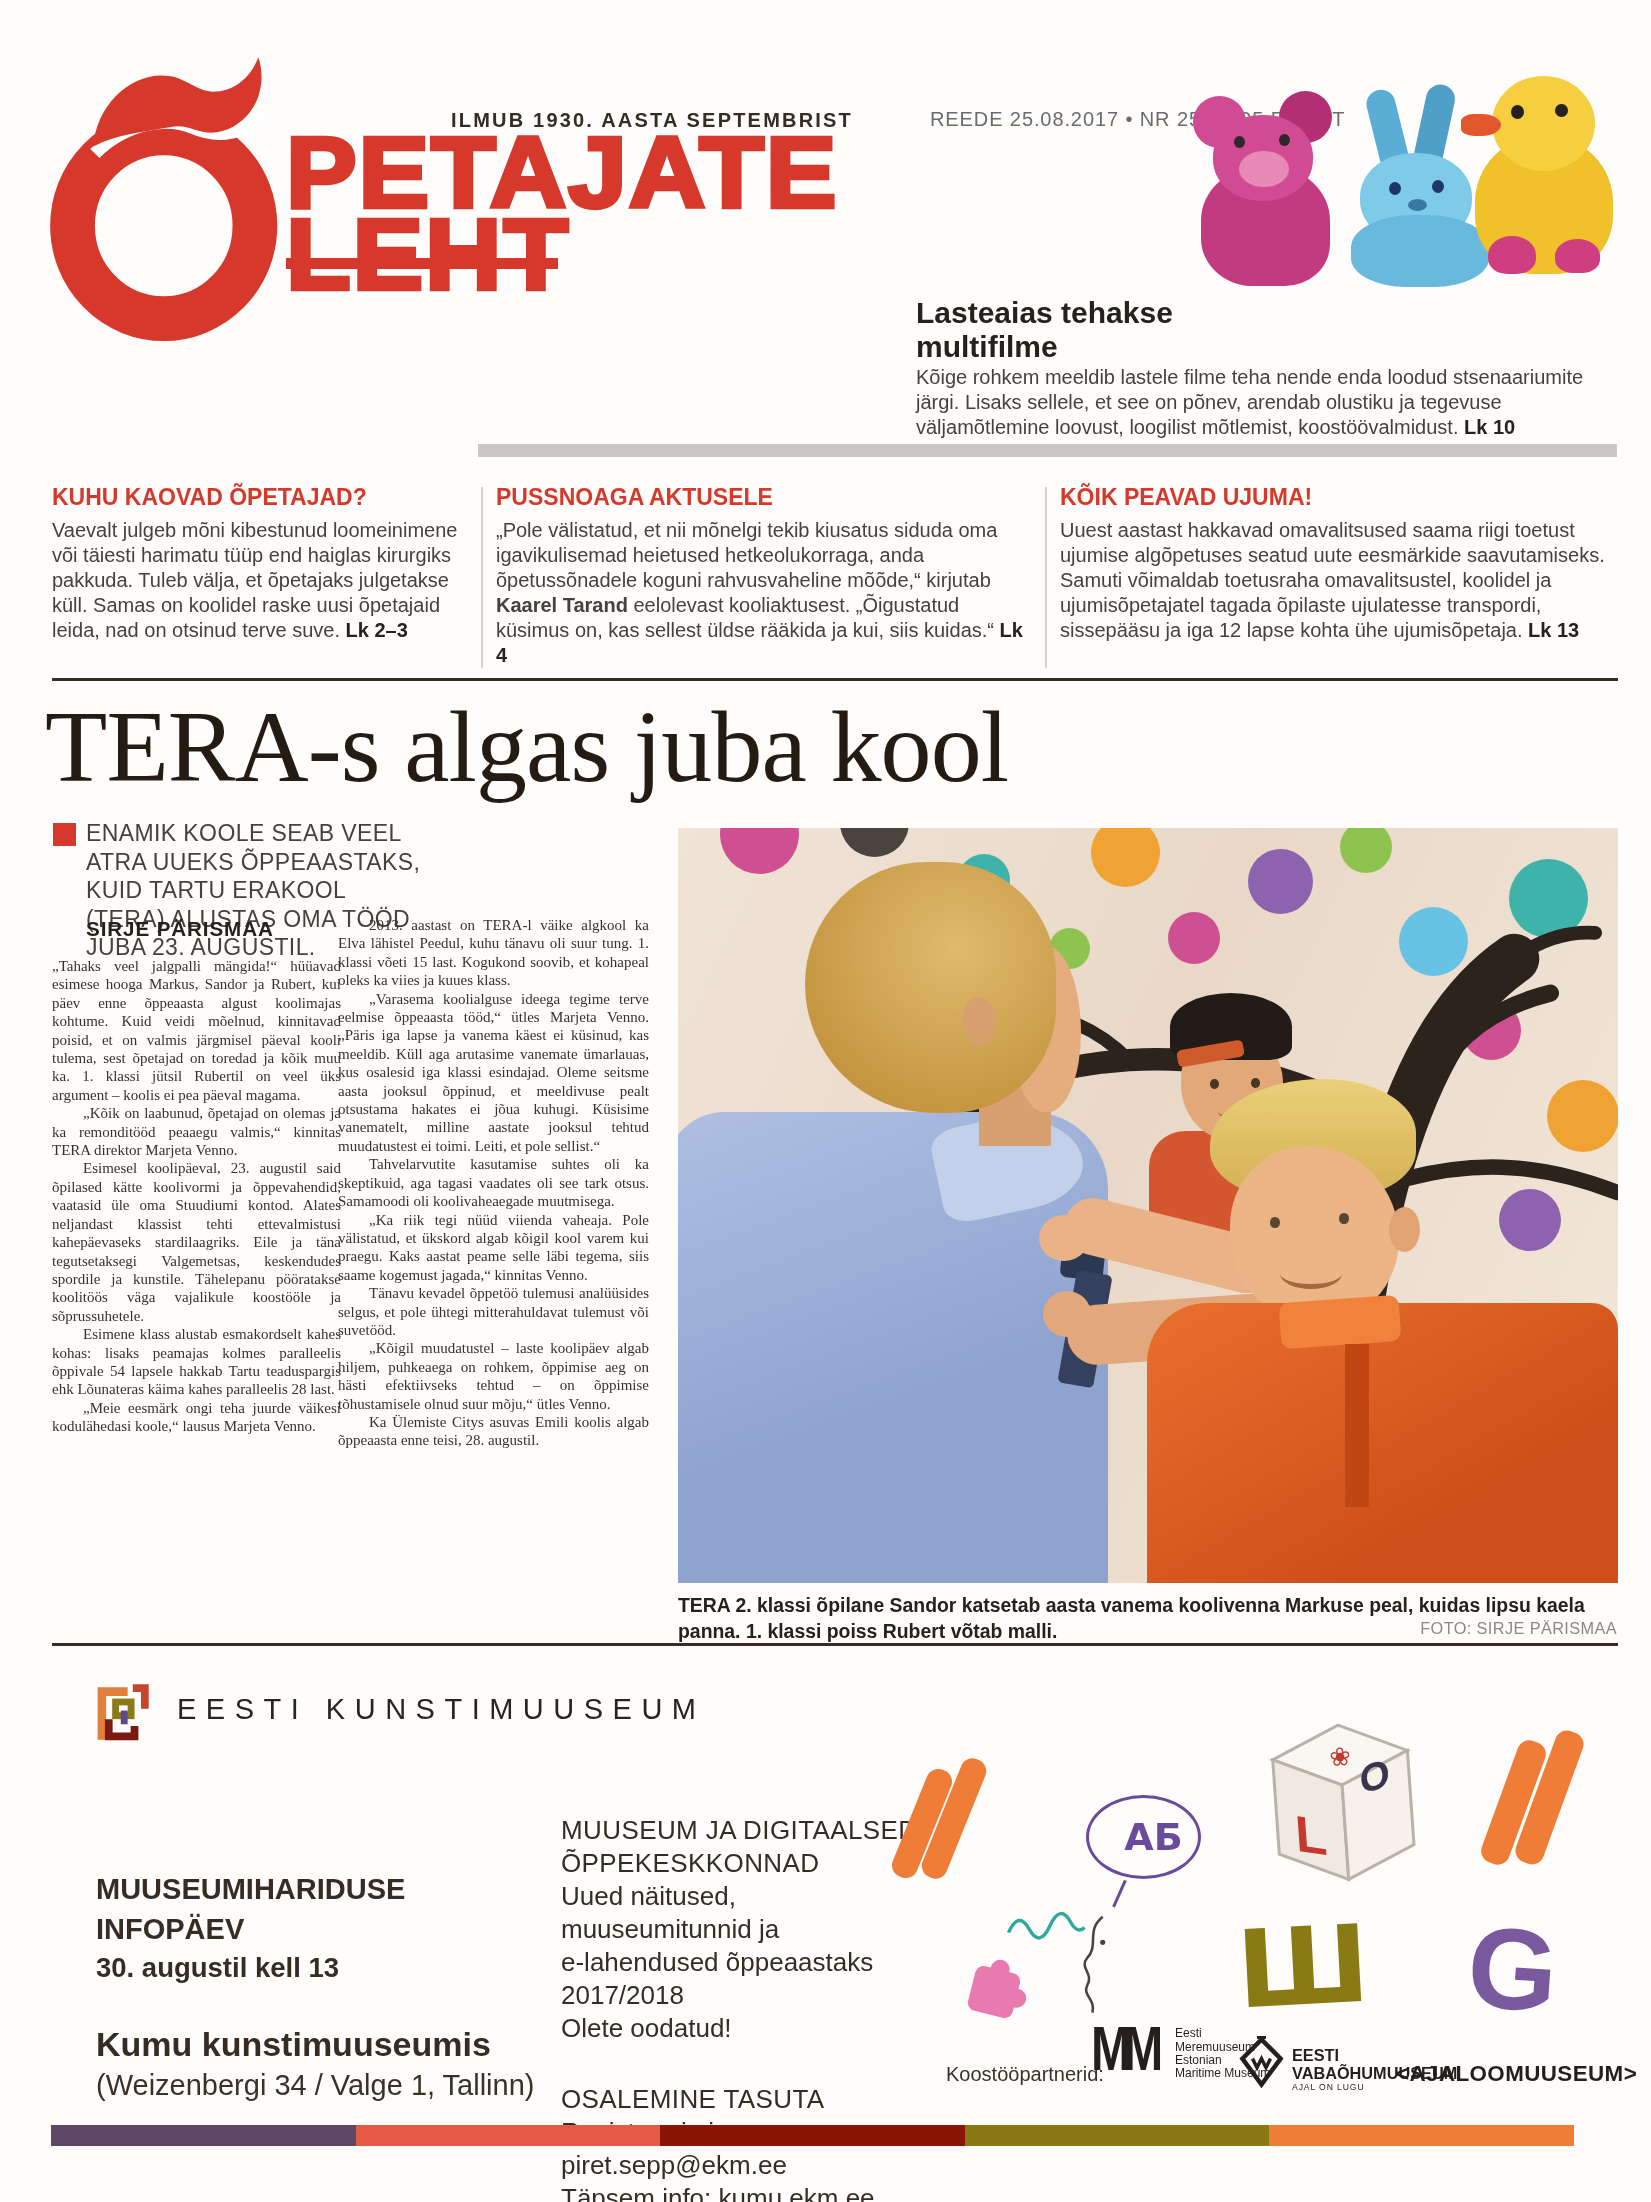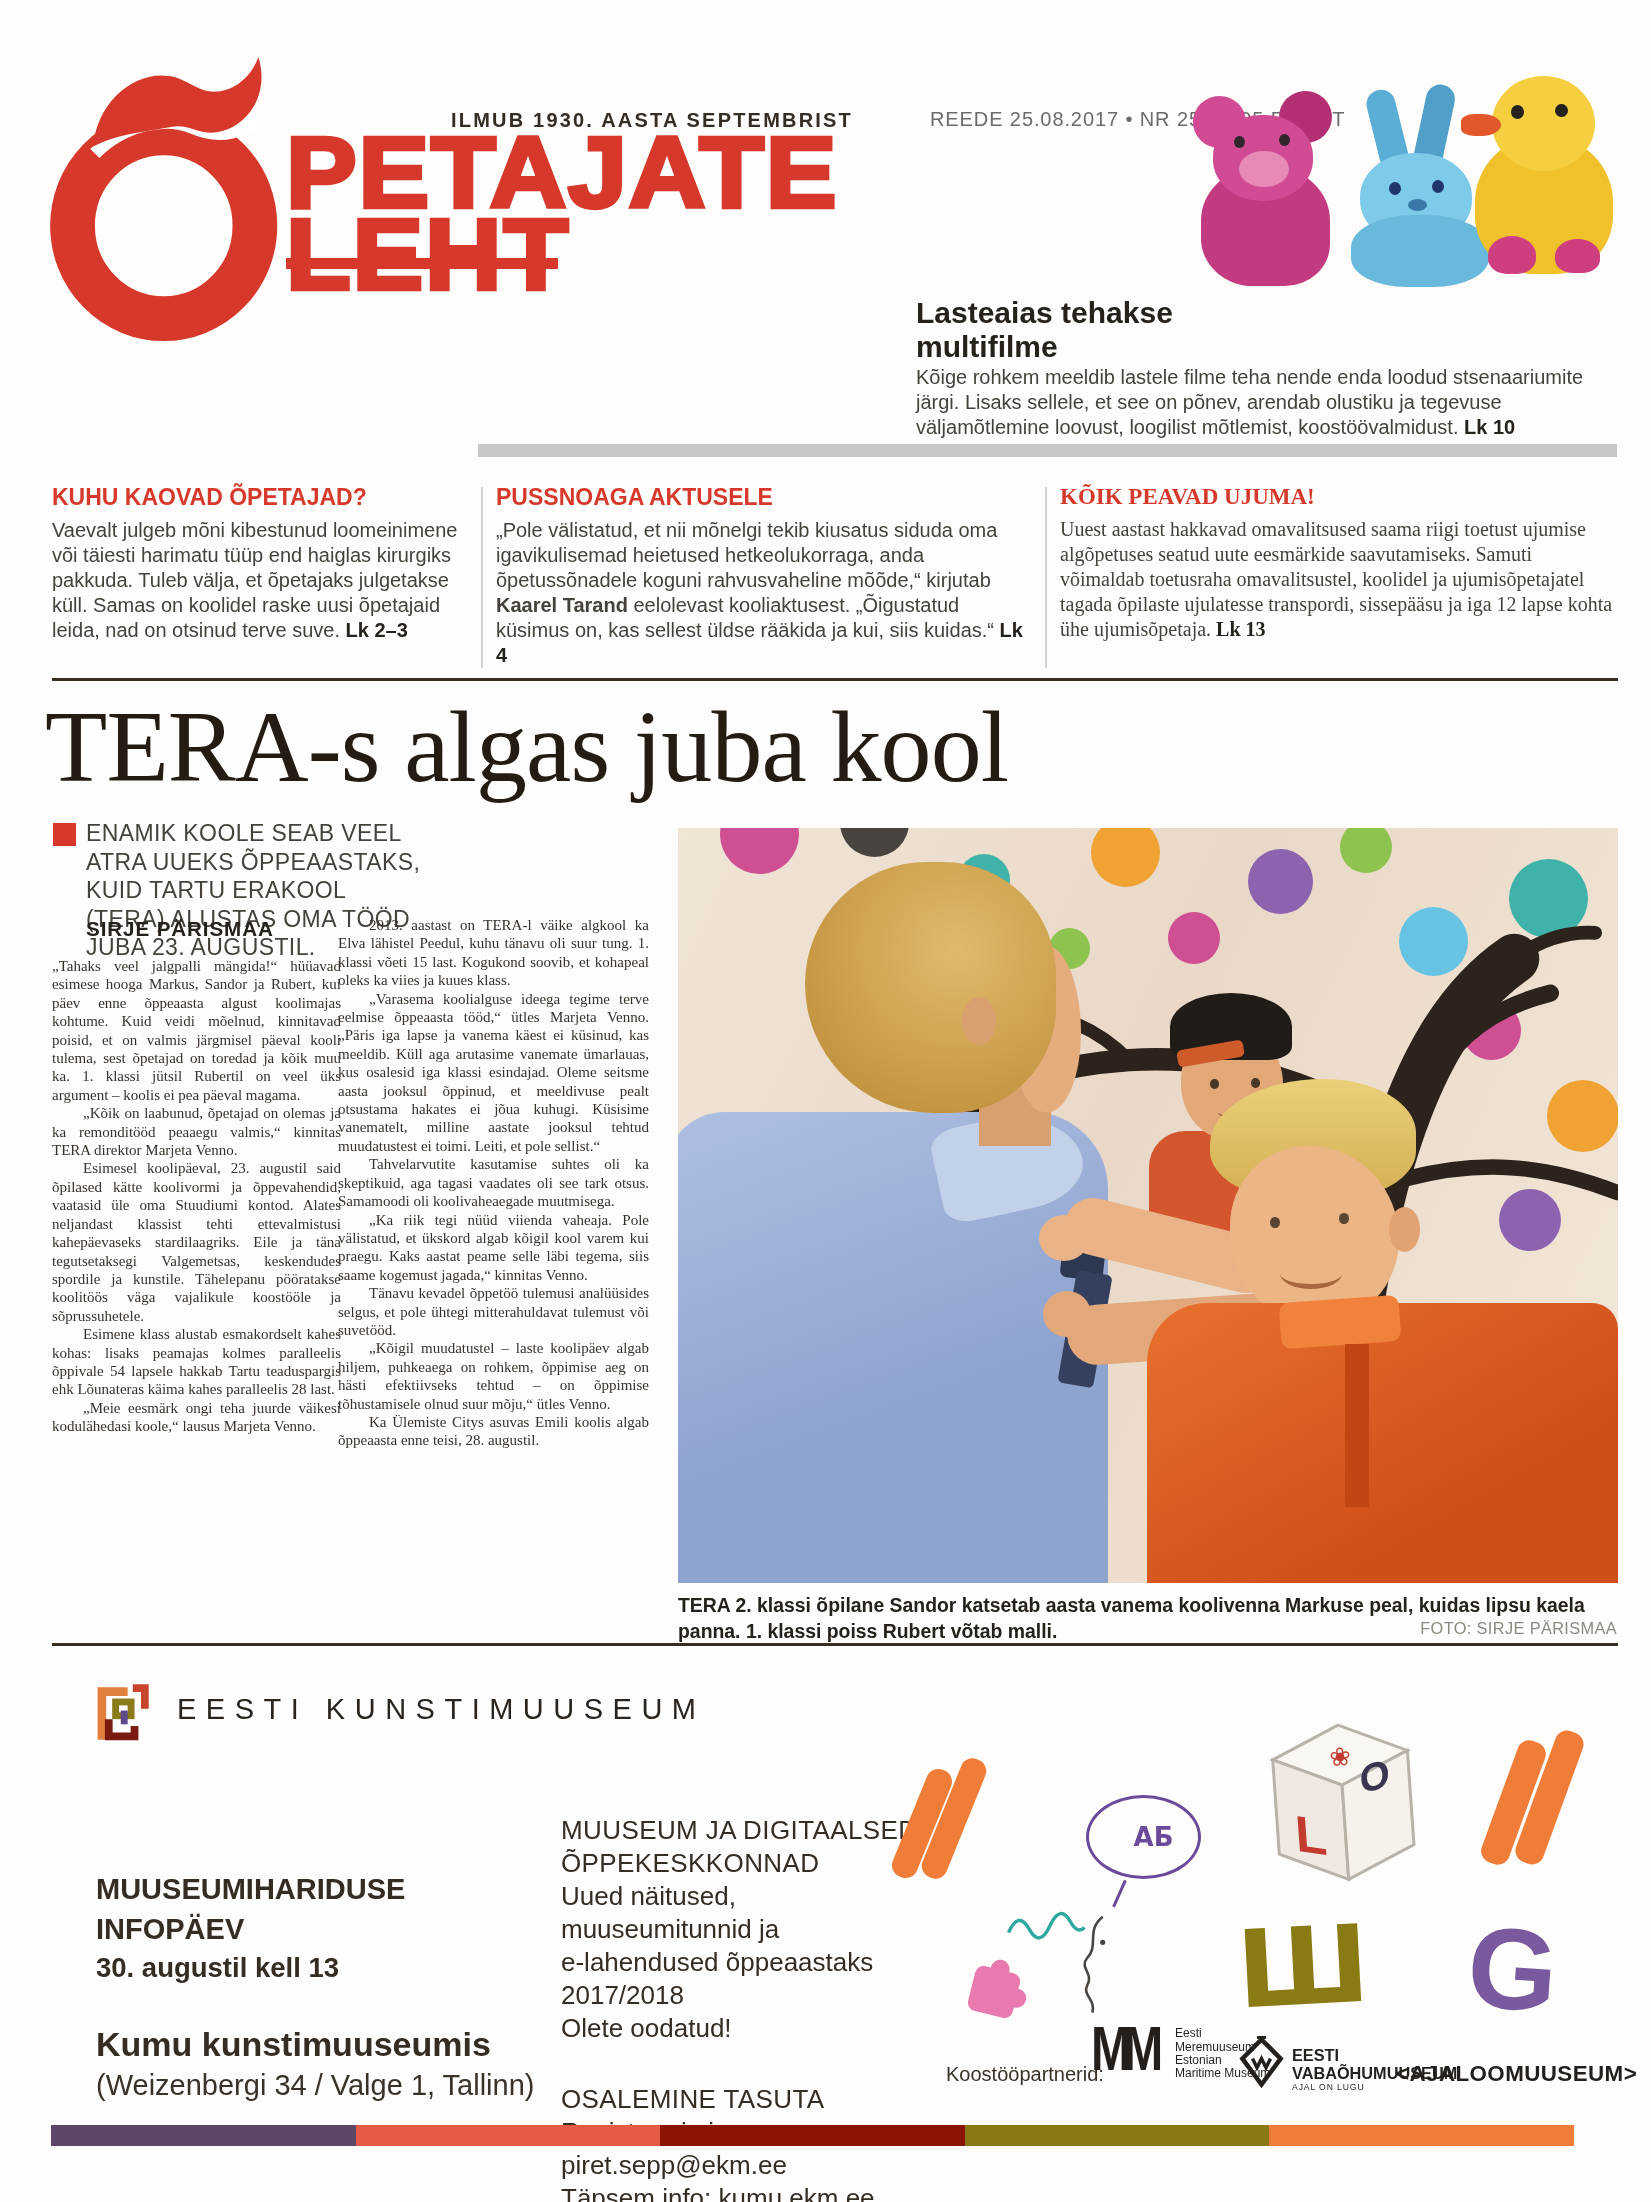--- a/index.html
+++ b/index.html
@@ -123,21 +123,21 @@
   </div>
   <div class="abs vdiv" style="left:481px;top:487px;height:181px;"></div>
   <div class="abs" style="left:496px;top:484px;width:533px;">
     <h2 class="t-head">PUSSNOAGA AKTUSELE</h2>
     <div class="t-body">
       <span>„Pole välistatud, et nii mõnelgi tekib kiusatus siduda oma igavikulisemad heietused hetkeolukorraga, anda õpetussõnadele koguni rahvusvaheline mõõde,“ kirjutab </span><b>Kaarel Tarand</b><span> eelolevast kooliaktusest. „Õigustatud küsimus on, kas sellest üldse rääkida ja kui, siis kuidas.“</span>
       <span class="pref">Lk 4</span>
     </div>
   </div>
   <div class="abs vdiv" style="left:1045px;top:487px;height:181px;"></div>
-  <div class="abs" style="left:1060px;top:484px;width:558px;font-family:Liberation Serif, serif;">
+  <div class="abs" style="left:1060px;top:484px;width:558px;">
     <h2 class="t-head">KÕIK PEAVAD UJUMA!</h2>
     <div class="t-body">
       <span>Uuest aastast hakkavad omavalitsused saama riigi toetust ujumise algõpetuses seatud uute eesmärkide saavutamiseks. Samuti võimaldab toetusraha omavalitsustel, koolidel ja ujumisõpetajatel tagada õpilaste ujulatesse transpordi, sissepääsu ja iga 12 lapse kohta ühe ujumisõpetaja.</span>
       <span class="pref">Lk 13</span>
     </div>
   </div>
 
   <div class="abs hrule" style="left:52px;top:678px;width:1566px;"></div>
 
   <h1 class="abs headline" style="left:45px;top:688px;margin:0;font-weight:normal;">TERA-s algas juba kool</h1>
@@ -267,21 +267,21 @@
     <div>Täpsem info: kumu.ekm.ee</div>
   </div>
 
   <div class="abs stroke" style="left:909px;top:1766px;width:26px;height:115px;background:#ef7d37;transform:rotate(22deg);"></div>
   <div class="abs stroke" style="left:941px;top:1755px;width:26px;height:127px;background:#ef7d37;transform:rotate(22deg);"></div>
   <svg class="abs" style="left:1005px;top:1898px" width="83" height="52" viewBox="0 0 96 60">
     <path d="M4,40 q12,-26 24,-4 q12,22 24,-4 q12,-26 24,-4 q8,14 16,6" stroke="#2ea8a0" stroke-width="4" fill="none"></path>
   </svg>
   <div class="abs" style="left:1086px;top:1795px;width:115px;height:84px;border:3.4px solid #6a4a9a;border-radius:50%;
               display:flex;align-items:center;justify-content:center;">
-    <span style="font-size:26px;font-weight:bold;color:#6a4a9a;font-family:'DejaVu Sans',sans-serif;margin-left:20px;">АБ</span>
+    <span style="font-size:38px;font-weight:bold;color:#6a4a9a;font-family:'DejaVu Sans',sans-serif;margin-left:20px;">АБ</span>
   </div>
   <div class="abs" style="left:1118px;top:1879px;width:2.6px;height:29px;background:#6a4a9a;transform:rotate(24deg);"></div>
   <svg class="abs" style="left:1065px;top:1913px" width="60" height="105" viewBox="0 0 70 122">
     <path d="M44,4 C24,20 40,38 26,52 C16,64 34,70 26,84 C20,96 36,100 32,116" stroke="#4a4440" stroke-width="3" fill="none"></path>
     <circle cx="44" cy="34" r="3" fill="#4a4440"></circle>
   </svg>
   <div class="abs" style="left:971px;top:1969px;width:46px;height:46px;background:#e87ab0;border-radius:8.6px;transform:rotate(14deg);">
     <div style="position:absolute;left:13.8px;top:-10.3px;width:19px;height:19px;background:#e87ab0;border-radius:50%;"></div>
     <div style="position:absolute;right:-10.3px;top:13.8px;width:19px;height:19px;background:#e87ab0;border-radius:50%;"></div>
   </div>

